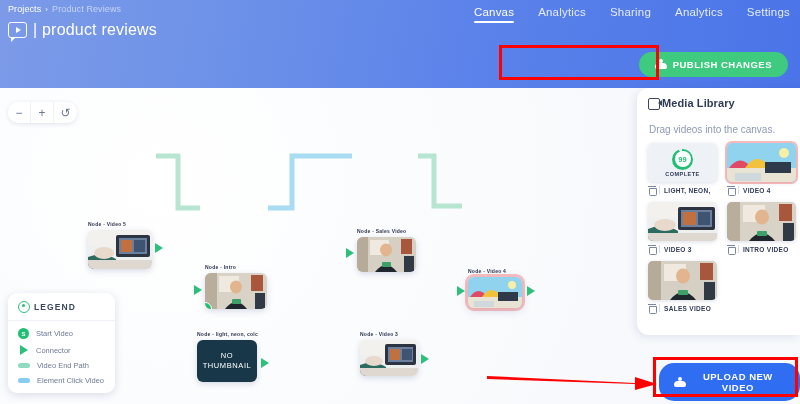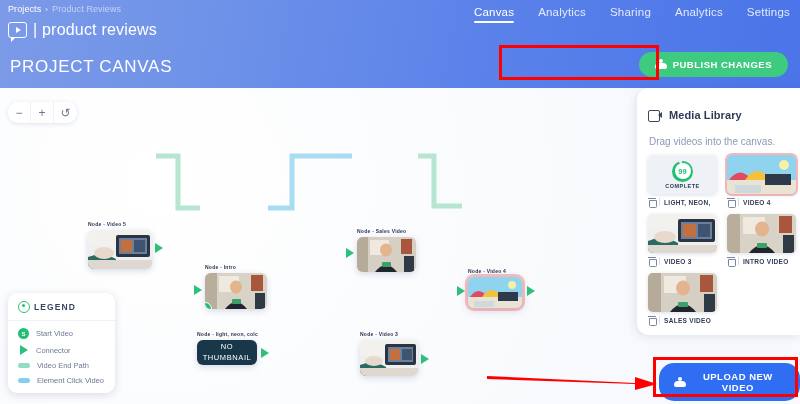--- a/index.html
+++ b/index.html
@@ -187,21 +187,21 @@
   .lg-green { background: #8fdcc0; }
   .lg-blue  { background: #87cdf0; }
 
   
   .media-panel {
     position: absolute; left: 637px; top: 88px; width: 163px; height: 247px;
     background: #ffffff; border-radius: 12px 0 0 12px;
     box-shadow: -2px 2px 8px rgba(60,80,130,.12);
     padding: 9px 10px 0 11px; overflow: hidden;
   }
-  .ml-head { display: flex; align-items: center; gap: 7px; margin-top: 12px; }
+  .ml-head { display: flex; align-items: center; gap: 0; }
   .cam-icon { width: 14px; height: 10px; position: relative; }
   .cam-icon:before {
     content: ""; position: absolute; left: 0; top: 0; width: 10px; height: 10px;
     border: 1.5px solid #3b4661; border-radius: 2px;
   }
   .cam-icon:after {
     content: ""; position: absolute; right: 0; top: 2px; width: 0; height: 0;
     border-right: 4px solid #3b4661; border-top: 3px solid transparent;
     border-bottom: 3px solid transparent;
   }
@@ -263,21 +263,20 @@
       <span class="crumb-current">Product Reviews</span>
     </div>
 
     <div class="title-row">
       <span class="vid-msg-icon">
           <i class="play"></i>
         </span>
       <span class="proj-name">| product reviews</span>
     </div>
 
-    <div class="page-title">PROJECT CANVAS</div>
 
     <div class="navbar">
       <div class="nav-item active">Canvas</div>
       <div class="nav-item">Analytics</div>
       <div class="nav-item">Sharing</div>
       <div class="nav-item">Analytics</div>
       <div class="nav-item">Settings</div>
     </div>
 
     <div class="hdr-actions">
@@ -370,21 +369,21 @@
           <rect x="30" y="15" width="20" height="9" fill="#2e3a4a"></rect>
           <rect x="6" y="24" width="20" height="6" fill="#cfd8dc"></rect>
         </svg>
       </div>
       <span class="arrow-out" style="left:-11px; top:50%; margin-top:-2px;"></span>
       <span class="arrow-out" style="right:-13px; top:50%; margin-top:-2px;"></span>
     </div>
 
     <div class="node" style="left:197px; top:243px;">
       <div class="node-label">Node - light, neon, colc</div>
-      <div class="node-thumb" style="width:60px;height:25px;">
+      <div class="node-thumb" style="width:60px;height:42px;">
         <div class="no-thumb">NO THUMBNAIL</div>
       </div>
       <span class="arrow-out" style="right:-11px; top:56%; margin-top:-2px;"></span>
     </div>
 
     <div class="node" style="left:360px; top:243px;">
       <div class="node-label">Node - Video 3</div>
       <div class="node-thumb" style="width:58px;height:36px;">
         <svg class="thumb-img" viewBox="0 0 58 36" preserveAspectRatio="none">
           <rect width="58" height="36" fill="#eef0f0"></rect>

